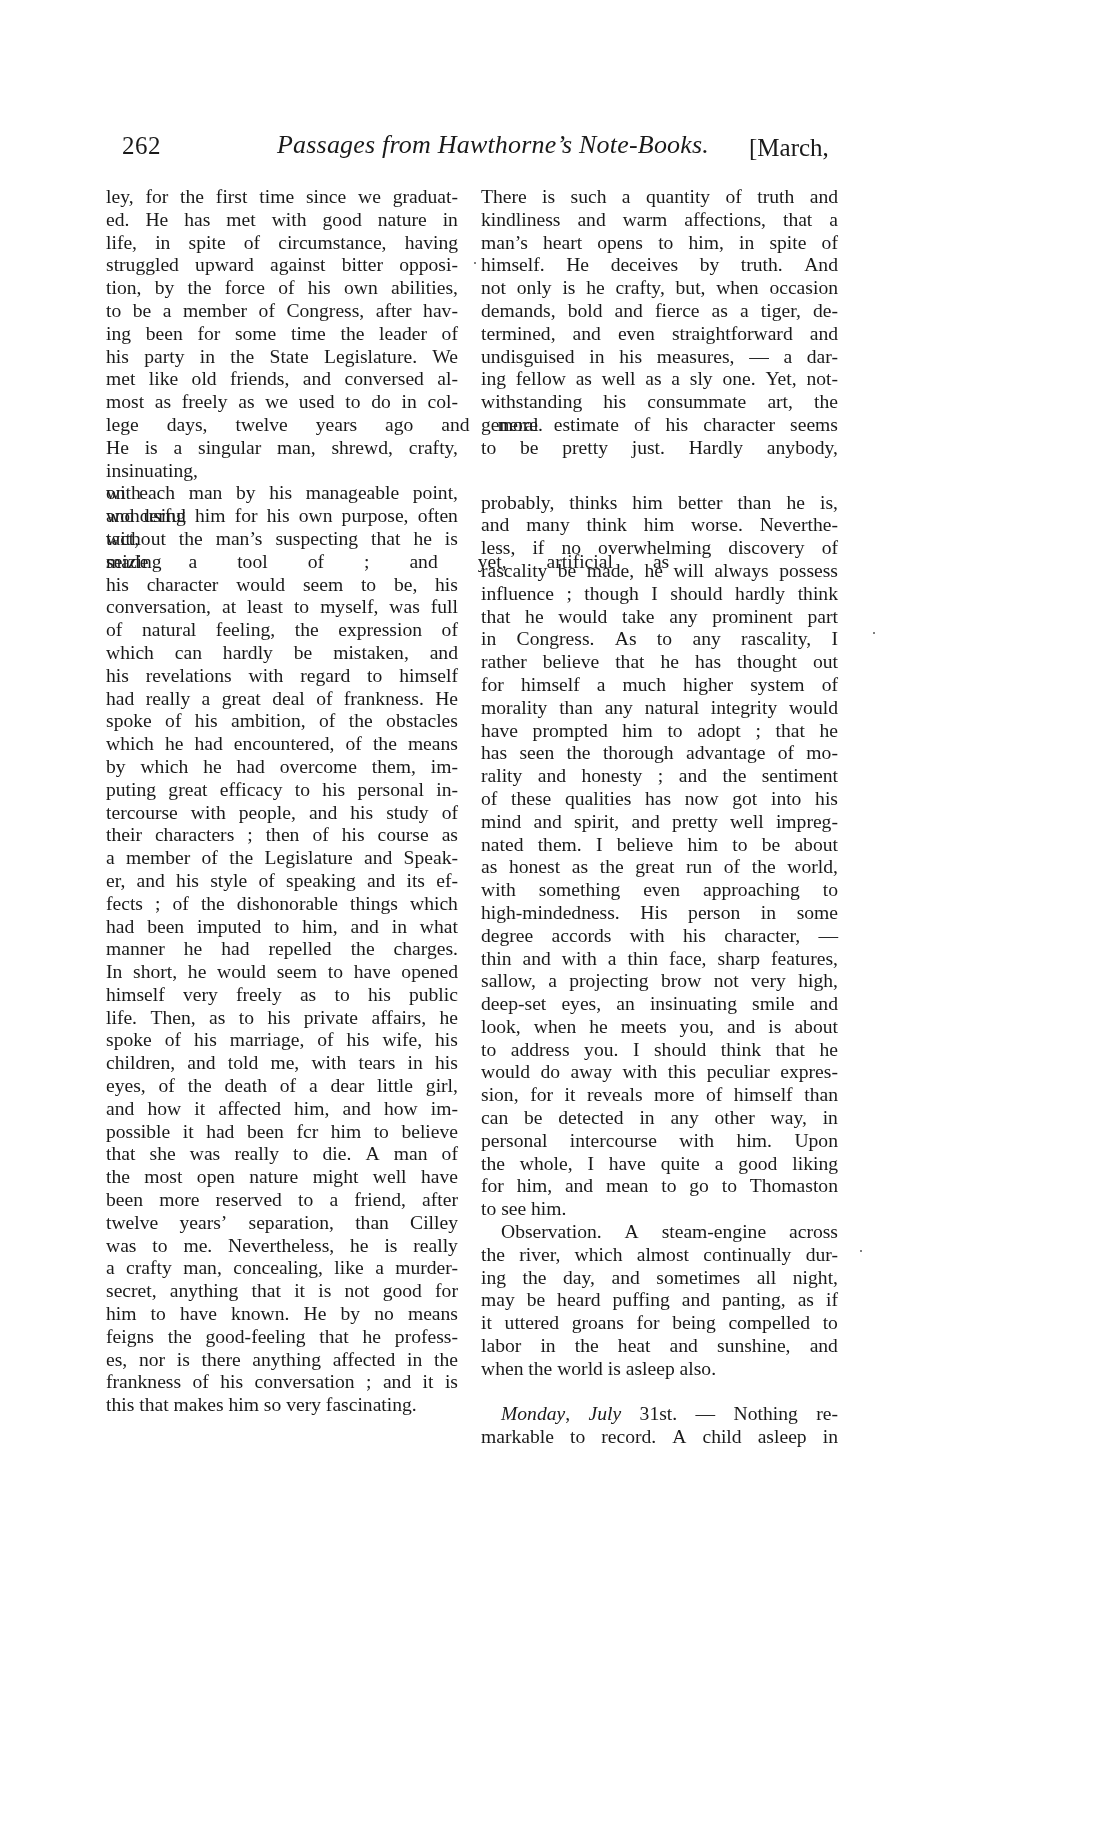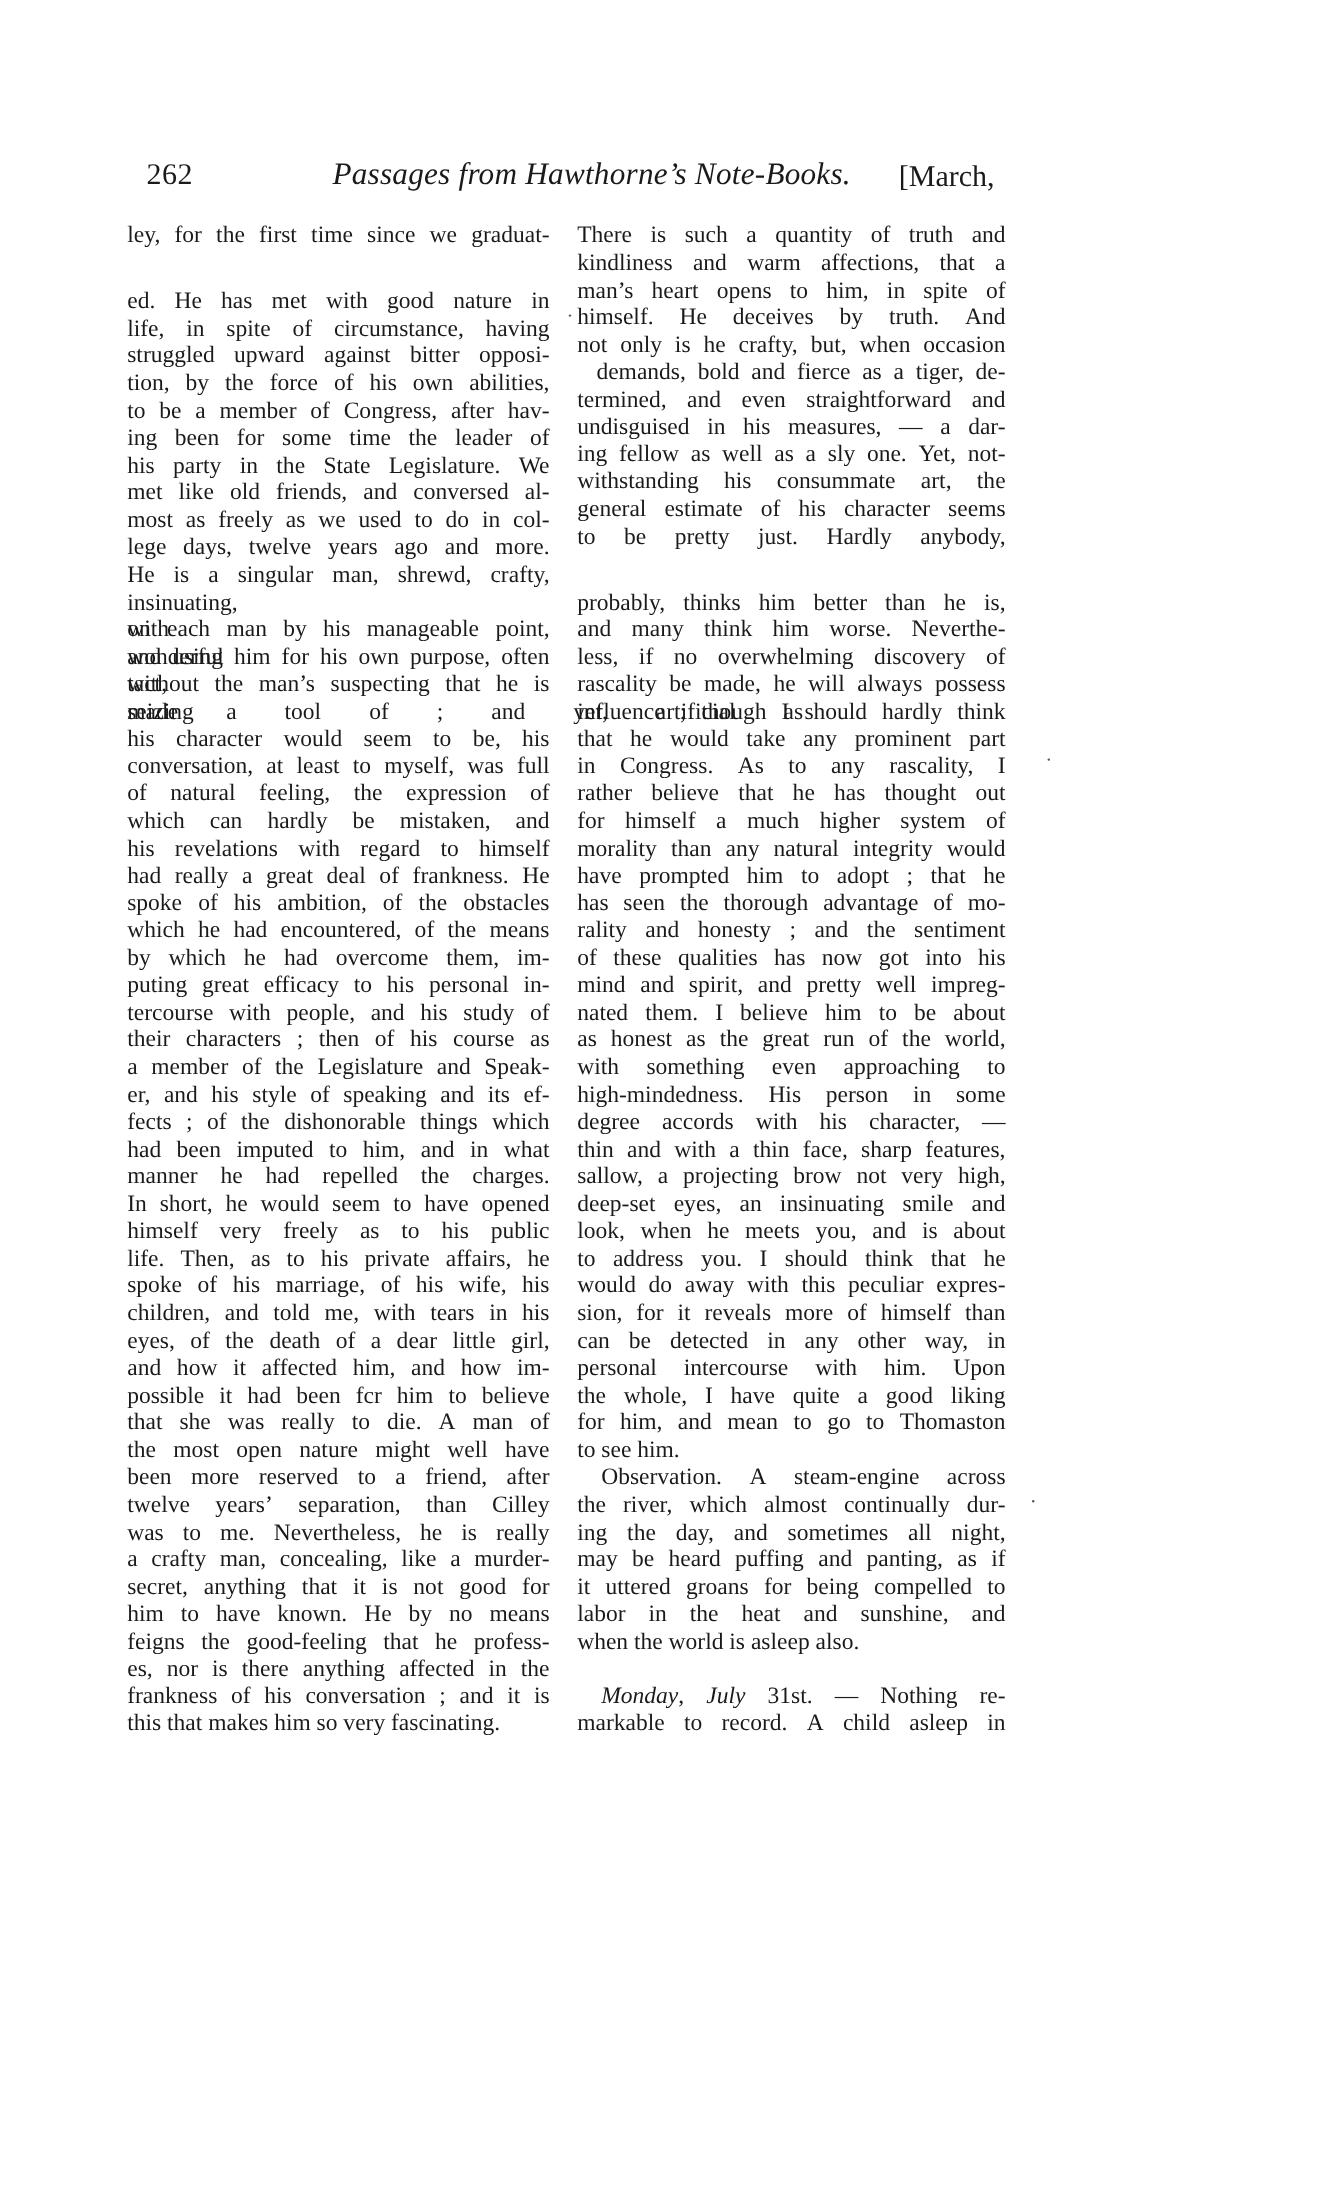--- a/index.html
+++ b/index.html
@@ -51,21 +51,21 @@
       <span class="line" style="display: flex; justify-content: space-between;">
         <span>ley,</span>
         <span>for</span>
         <span>the</span>
         <span>first</span>
         <span>time</span>
         <span>since</span>
         <span>we</span>
         <span>graduat-</span>
       </span>
-      <span class="line" style="display: flex; justify-content: space-between; margin-top: 32px;">
+      <span class="line" style="display: flex; justify-content: space-between;">
         <span>ed.</span>
         <span>He</span>
         <span>has</span>
         <span>met</span>
         <span>with</span>
         <span>good</span>
         <span>nature</span>
         <span>in</span>
       </span>
       <span class="line" style="display: flex; justify-content: space-between;">
@@ -136,21 +136,21 @@
         <span>as</span>
         <span>freely</span>
         <span>as</span>
         <span>we</span>
         <span>used</span>
         <span>to</span>
         <span>do</span>
         <span>in</span>
         <span>col-</span>
       </span>
-      <span class="line" style="display: flex; justify-content: space-between;">
+      <span class="line" style="display: flex; justify-content: space-between; gap: 28px;">
         <span>lege</span>
         <span>days,</span>
         <span>twelve</span>
         <span>years</span>
         <span>ago</span>
         <span>and</span>
         <span>more.</span>
       </span>
       <span class="line" style="display: flex; justify-content: space-between;">
         <span>He</span>
@@ -587,21 +587,21 @@
         <span class="line" style="display: flex; justify-content: space-between;">
           <span>not</span>
           <span>only</span>
           <span>is</span>
           <span>he</span>
           <span>crafty,</span>
           <span>but,</span>
           <span>when</span>
           <span>occasion</span>
         </span>
-        <span class="line" style="display: flex; justify-content: space-between; margin-left: 16px;">
+        <span class="line" style="display: flex; justify-content: space-between;">
           <span>demands,</span>
           <span>bold</span>
           <span>and</span>
           <span>fierce</span>
           <span>as</span>
           <span>a</span>
           <span>tiger,</span>
           <span>de-</span>
         </span>
         <span class="line" style="display: flex; justify-content: space-between;">

